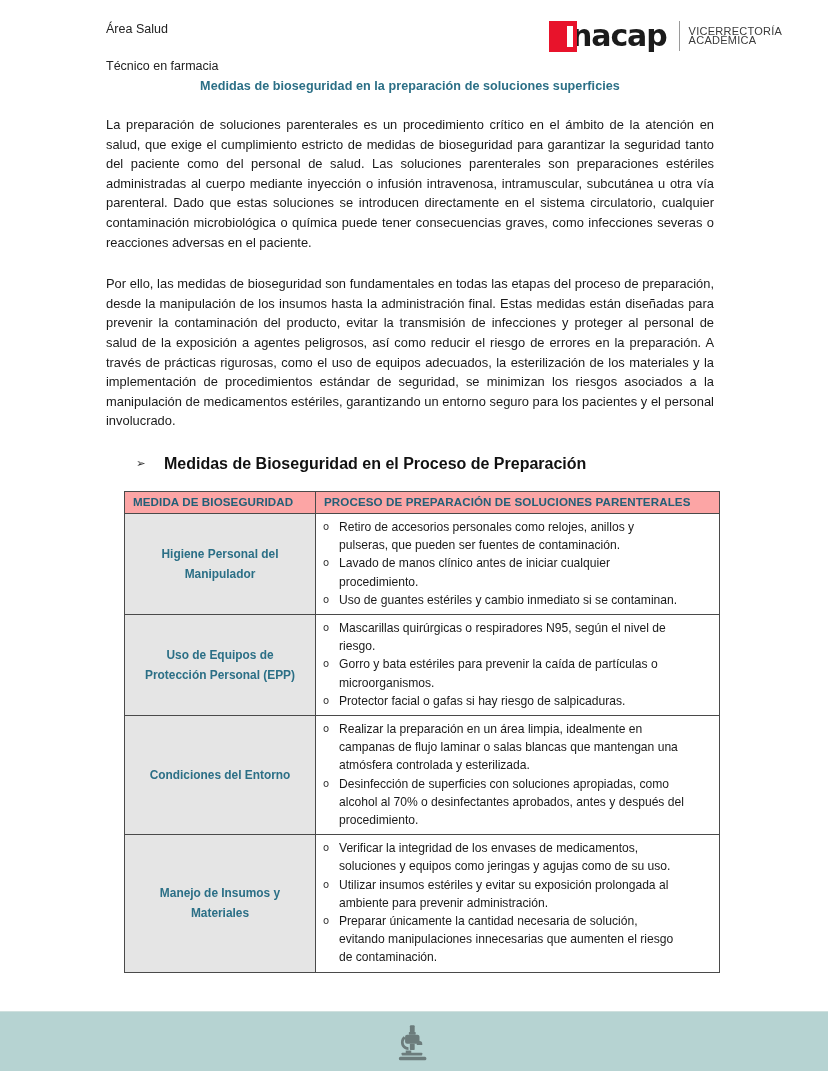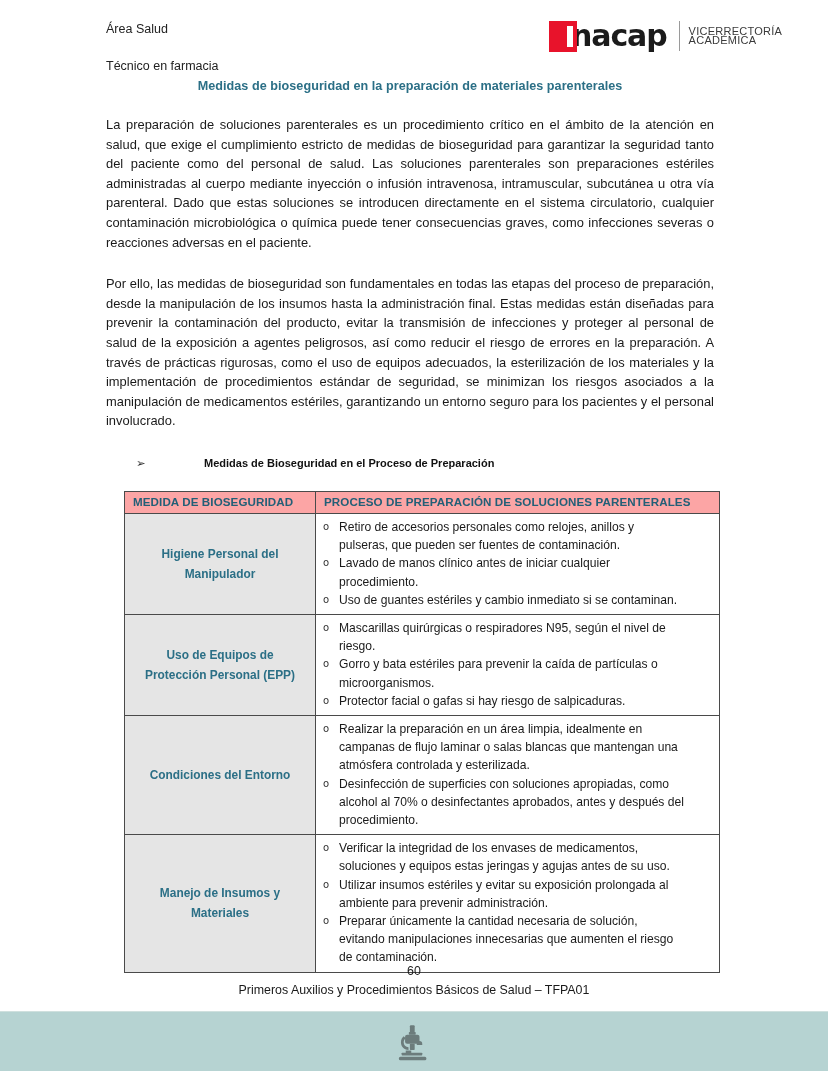--- a/index.html
+++ b/index.html
@@ -121,25 +121,24 @@
   }
   .arrow-bullet {
     font-family: "DejaVu Sans", sans-serif;
     font-size: 11.5px;
     color: #2d2d2d;
     line-height: 17px;
     width: 28px;
     flex: 0 0 28px;
   }
   .sub-heading-text {
-    font-size: 11px;
+    font-size: 16px;
     font-weight: bold;
     color: #111111;
     line-height: 17px;
-    margin-left: 40px;
   }
 
   
   .bio-table {
     margin: 19px 0 0 18px;
     width: 595px;
     border-collapse: collapse;
     table-layout: fixed;
     background: #ffffff;
   }
@@ -250,21 +249,21 @@
       <div class="logo-divider"></div>
       <div class="logo-sub">
         <div>VICERRECTORÍA</div>
         <div>ACADÉMICA</div>
       </div>
     </div>
   </div>
 
   <div class="content">
 
-    <div class="section-title">Medidas de bioseguridad en la preparación de materiales parenterales</div>
+    <div class="section-title">Medidas de bioseguridad en la preparación de soluciones superficies</div>
 
     <p class="body-par">La preparación de soluciones parenterales es un procedimiento crítico en el ámbito de la atención en salud, que exige el cumplimiento estricto de medidas de bioseguridad para garantizar la seguridad tanto del paciente como del personal de salud. Las soluciones parenterales son preparaciones estériles administradas al cuerpo mediante inyección o infusión intravenosa, intramuscular, subcutánea u otra vía parenteral. Dado que estas soluciones se introducen directamente en el sistema circulatorio, cualquier contaminación microbiológica o química puede tener consecuencias graves, como infecciones severas o reacciones adversas en el paciente.</p>
     <p class="body-par">Por ello, las medidas de bioseguridad son fundamentales en todas las etapas del proceso de preparación, desde la manipulación de los insumos hasta la administración final. Estas medidas están diseñadas para prevenir la contaminación del producto, evitar la transmisión de infecciones y proteger al personal de salud de la exposición a agentes peligrosos, así como reducir el riesgo de errores en la preparación. A través de prácticas rigurosas, como el uso de equipos adecuados, la esterilización de los materiales y la implementación de procedimientos estándar de seguridad, se minimizan los riesgos asociados a la manipulación de medicamentos estériles, garantizando un entorno seguro para los pacientes y el personal involucrado.</p>
 
     <div class="sub-heading">
       <span class="arrow-bullet">➢</span>
       <span class="sub-heading-text">Medidas de Bioseguridad en el Proceso de Preparación</span>
     </div>
 
     <table class="bio-table">
@@ -340,44 +339,40 @@
               </ul>
             </td>
           </tr>
           <tr>
             <td class="measure-cell">Manejo de Insumos y Materiales</td>
             <td class="process-cell">
               <ul class="proc-list">
                 <li>
                   <span class="bullet-o">o</span>
                   <span class="li-line">Verificar la integridad de los envases de medicamentos,</span>
-                  <span class="li-line">soluciones y equipos estas jeringas y agujas antes de su uso.</span>
+                  <span class="li-line">soluciones y equipos como jeringas y agujas como de su uso.</span>
                 </li>
                 <li>
                   <span class="bullet-o">o</span>
                   <span class="li-line">Utilizar insumos estériles y evitar su exposición prolongada al</span>
                   <span class="li-line">ambiente para prevenir administración.</span>
                 </li>
                 <li>
                   <span class="bullet-o">o</span>
                   <span class="li-line">Preparar únicamente la cantidad necesaria de solución,</span>
                   <span class="li-line">evitando manipulaciones innecesarias que aumenten el riesgo</span>
                   <span class="li-line">de contaminación.</span>
                 </li>
               </ul>
             </td>
           </tr>
         </tbody>
     </table>
   </div>
 
-  <div class="doc-footer">
-    <span class="footer-page-no">60</span>
-    <span class="footer-title">Primeros Auxilios y Procedimientos Básicos de Salud – TFPA01</span>
-  </div>
 
   <div class="bottom-band">
     <svg class="microscope-icon" viewBox="0 0 64 64">
       <g fill="#5c6a6a">
         <rect x="26" y="6" width="7" height="11" rx="1.5"></rect>
         <rect x="24.5" y="16" width="10" height="4" rx="1"></rect>
         <path d="M22 20h15a3 3 0 0 1 3 3v7a3 3 0 0 1-3 3H22a3 3 0 0 1-3-3v-7a3 3 0 0 1 3-3z"></path>
         <rect x="26" y="33" width="7" height="9" rx="1"></rect>
         <path d="M24 42c-7 0-11-5-11-11 0-4 1.5-7 4-9l3 3c-1.8 1.4-3 3.6-3 6 0 4.2 2.8 7 7 7z"></path>
         <rect x="14" y="46" width="30" height="4" rx="1"></rect>

